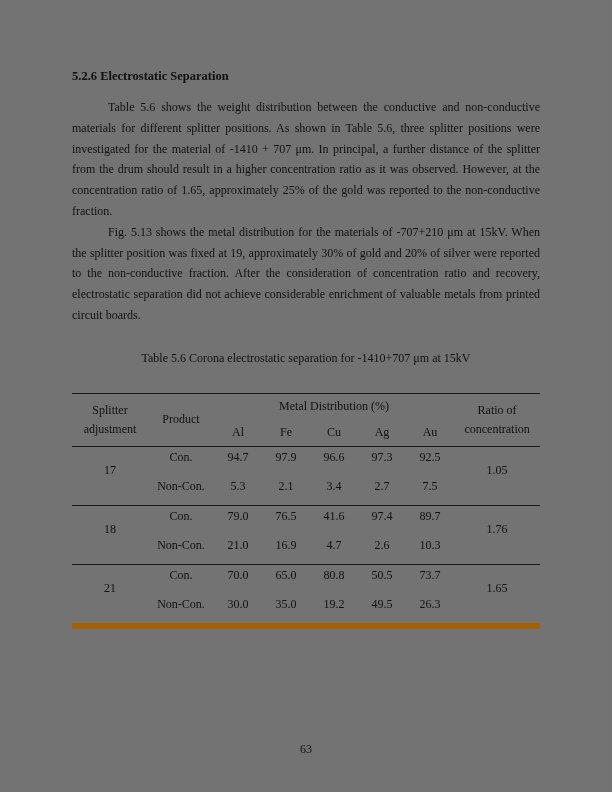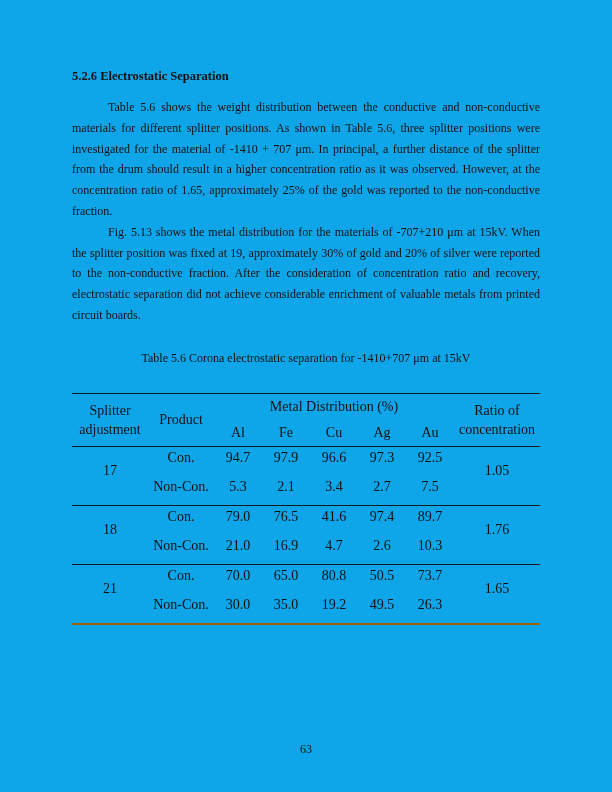--- a/index.html
+++ b/index.html
@@ -4,21 +4,21 @@
 <style>
   html, body {
     margin: 0;
     padding: 0;
     background: #ffffff;
   }
   .page {
     position: relative;
     width: 612px;
     height: 792px;
-    background: #0ea5e9;
+    background: #737373;
     overflow: hidden;
     font-family: "Liberation Serif", "DejaVu Serif", serif;
     color: #111111;
   }
   .content {
     padding: 66px 72px 0 72px;
   }
   .section-heading {
     font-size: 12.5px;
     font-weight: bold;
@@ -36,23 +36,23 @@
     font-size: 12px;
     line-height: 17px;
     text-align: center;
     margin-top: 24px;
     margin-bottom: 26px;
   }
   table.data-table {
     width: 100%;
     border-collapse: collapse;
     table-layout: fixed;
-    font-size: 14px;
+    font-size: 12px;
     border-top: 1.5px solid #1a1a1a;
-    border-bottom: 2px solid #a16207;
+    border-bottom: 6px solid #a16207;
   }
   table.data-table thead {
     border-bottom: 1px solid #1a1a1a;
   }
   table.data-table tbody {
     border-top: 1px solid #1a1a1a;
   }
   th, td {
     font-weight: normal;
     text-align: center;

